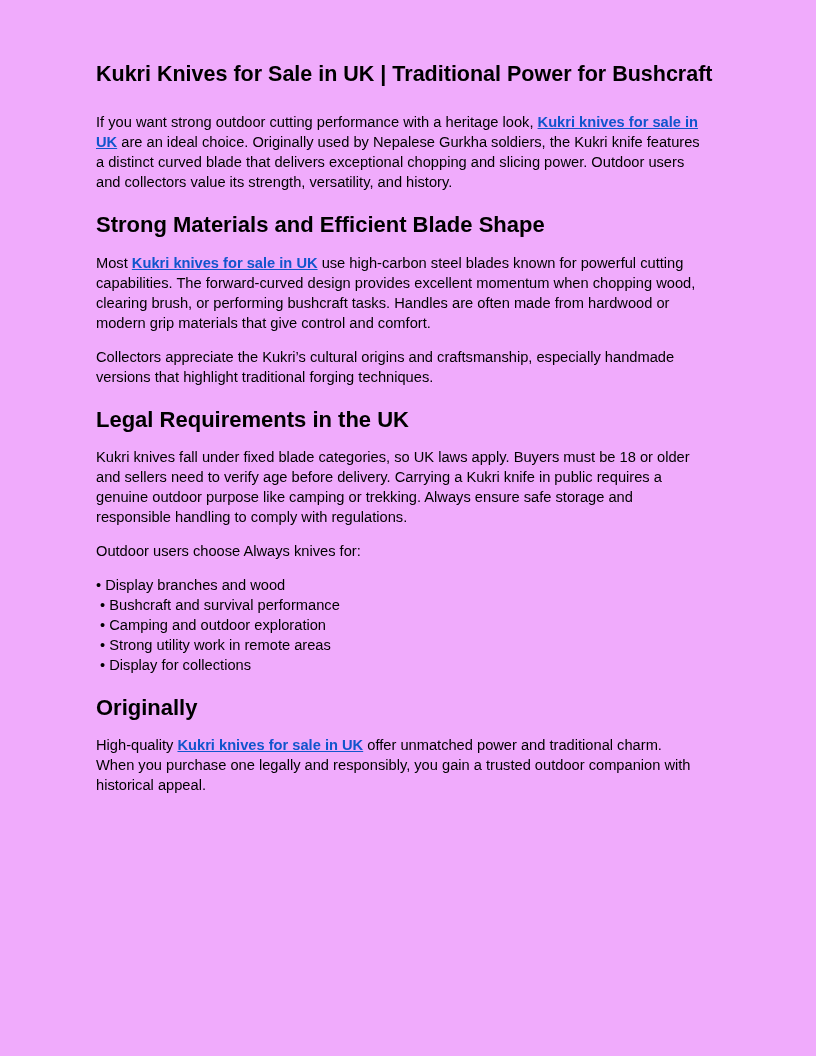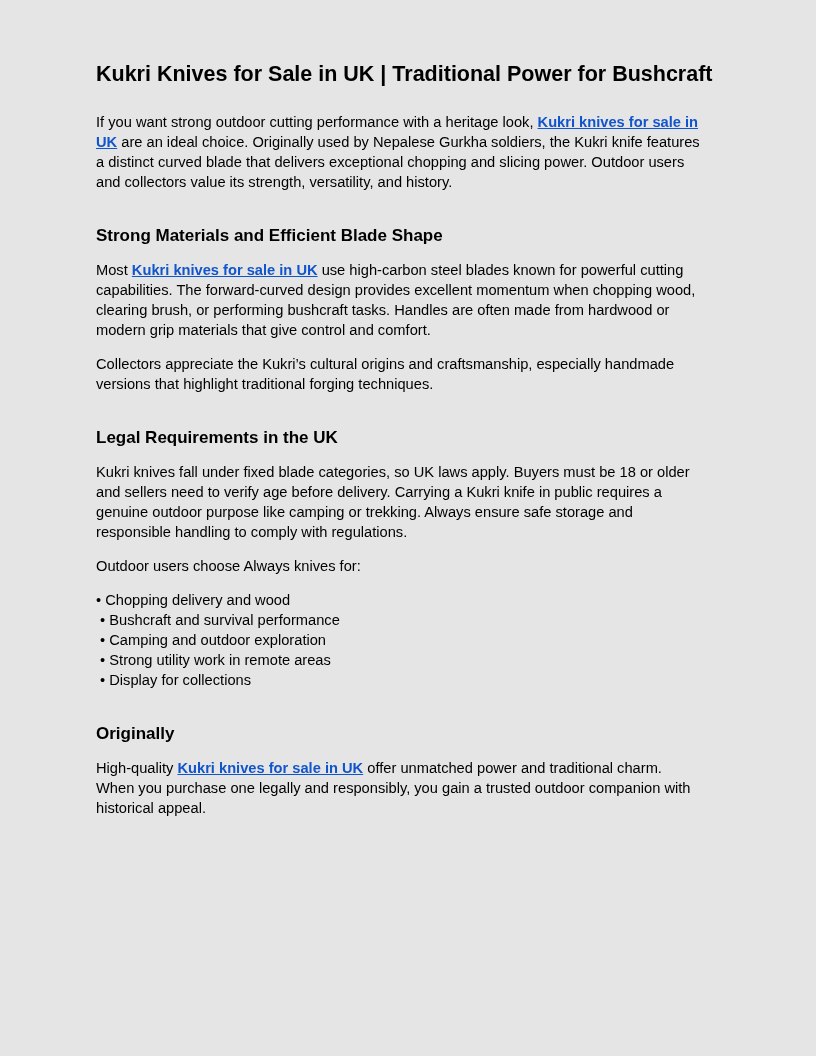--- a/index.html
+++ b/index.html
@@ -6,39 +6,39 @@
     margin: 0;
     padding: 0;
     background: #ffffff;
   }
   .page {
     position: relative;
     width: 816px;
     height: 1056px;
     box-sizing: border-box;
     padding: 60px 96px 96px 96px;
-    background: #e5e5e5;
+    background: #f0abfc;
     font-family: "Liberation Sans", "DejaVu Sans", sans-serif;
     font-size: 14.67px;
     line-height: 1.36;
     color: #000000;
     overflow: hidden;
   }
   h1.doc-title {
     font-size: 21.5px;
     line-height: 1.37;
     font-weight: 700;
     margin: 0 0 24px 0;
     color: #000000;
   }
   h2.section-heading {
-    font-size: 17px;
+    font-size: 22px;
     line-height: 1.3;
     font-weight: 700;
-    margin: 32px 0 14px 0;
+    margin: 18px 0 14px 0;
     color: #000000;
   }
   p.body-para {
     margin: 0 16px 14px 0;
   }
   .bullet-list {
     margin: 0 0 15px 0;
   }
   .bullet-line {
     white-space: pre-wrap;
@@ -66,21 +66,21 @@
   <p class="body-para">Collectors appreciate the Kukri’s cultural origins and craftsmanship, especially handmade versions that highlight traditional forging techniques.</p>
 
   <h2 class="section-heading">Legal Requirements in the UK</h2>
 
   <p class="body-para">Kukri knives fall under fixed blade categories, so UK laws apply. Buyers must be 18 or older and sellers need to verify age before delivery. Carrying a Kukri knife in public requires a genuine outdoor purpose like camping or trekking. Always ensure safe storage and responsible handling to comply with regulations.</p>
 
 
   <p class="body-para">Outdoor users choose Always knives for:</p>
 
   <div class="bullet-list">
-    <div class="bullet-line">• Chopping delivery and wood</div>
+    <div class="bullet-line">• Display branches and wood</div>
     <div class="bullet-line"> • Bushcraft and survival performance</div>
     <div class="bullet-line"> • Camping and outdoor exploration</div>
     <div class="bullet-line"> • Strong utility work in remote areas</div>
     <div class="bullet-line"> • Display for collections</div>
   </div>
 
 
   <h2 class="section-heading">Originally</h2>
 
   <p class="body-para"><span>High-quality </span><a class="doc-link" style="color: rgb(17, 85, 204);">Kukri knives for sale in UK</a><span> offer unmatched power and traditional charm. When you purchase one legally and responsibly, you gain a trusted outdoor companion with historical appeal.</span></p>

